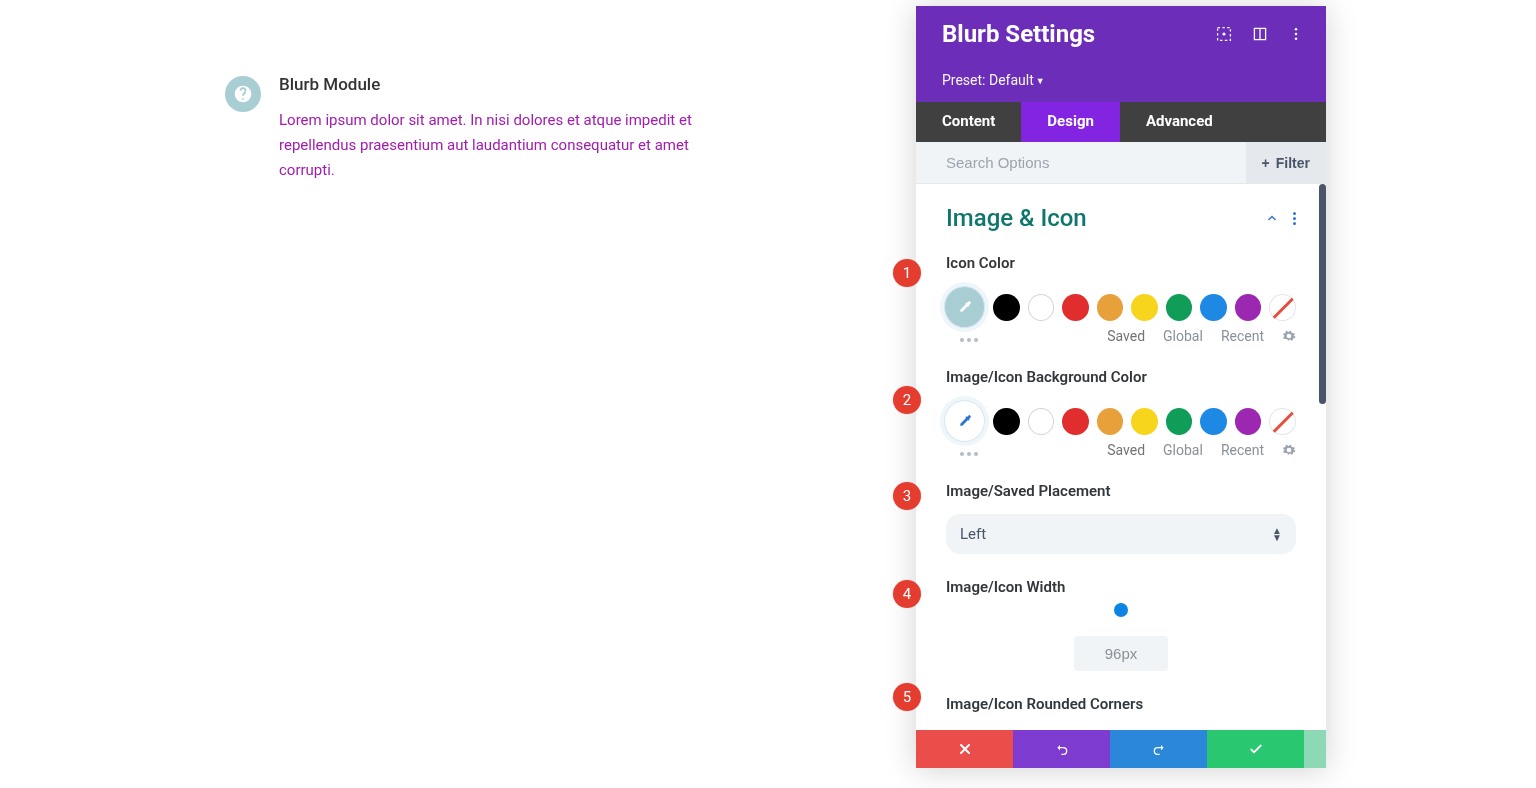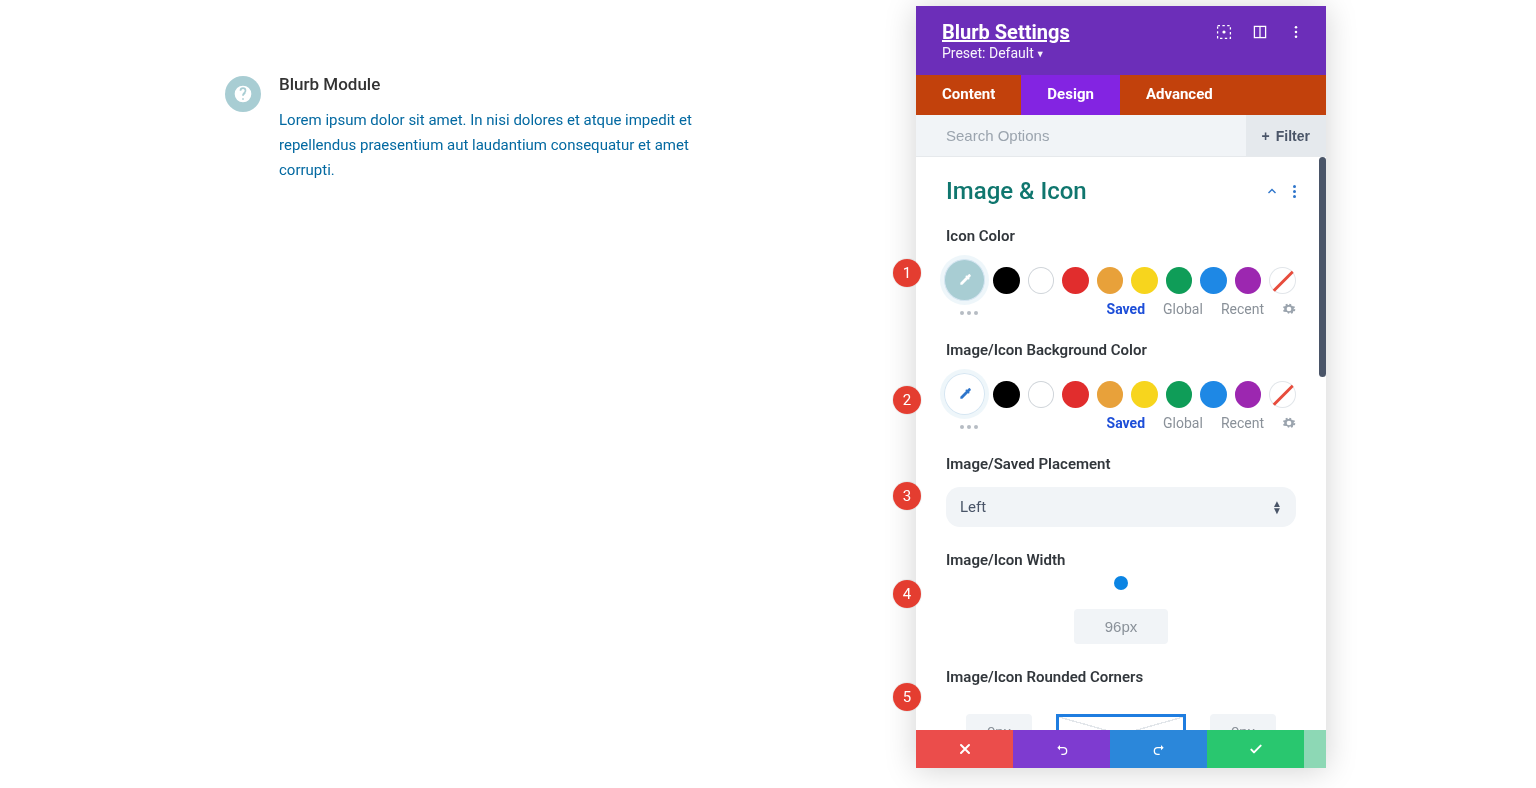--- a/index.html
+++ b/index.html
@@ -32,21 +32,21 @@
   .preview-icon svg { width: 20px; height: 20px; fill: #fff; }
   .preview-text h3 {
     font-size: 17px;
     font-weight: 500;
     color: #333;
     margin-bottom: 14px;
   }
   .preview-text p {
     font-size: 15px;
     line-height: 1.65;
-    color: #0369a1;
+    color: #a21caf;
   }
 
   
   .panel {
     position: absolute;
     right: 210px;
     top: 6px;
     width: 410px;
     height: 762px;
     background: #fff;
@@ -60,41 +60,40 @@
     background: #6c2eb9;
     color: #fff;
     padding: 14px 22px 14px 26px;
   }
   .panel-header-top {
     display: flex;
     align-items: center;
     justify-content: space-between;
   }
   .panel-title {
-    font-size: 20px;
+    font-size: 24px;
     font-weight: 700;
-    text-decoration: underline;
   }
   .panel-header-icons {
     display: flex;
     gap: 20px;
     align-items: center;
   }
   .hicon { width: 16px; height: 16px; cursor: pointer; display:flex; align-items:center; justify-content:center; }
   .hicon svg { stroke: #fff; fill: none; stroke-width: 1.6; }
   .preset-row {
     font-size: 14px;
-    margin-top: 1px;
+    margin-top: 24px;
     opacity: .95;
   }
   .preset-row .caret { font-size: 9px; margin-left: 2px; vertical-align: middle; }
 
   .tabs {
     display: flex;
-    background: #c2410c;
+    background: #404040;
   }
   .tab {
     flex: 0 0 auto;
     padding: 10px 26px 12px 26px;
     color: #fff;
     font-weight: 700;
     font-size: 15px;
     cursor: pointer;
   }
   .tab.active { background: #8324e2; }
@@ -201,21 +200,21 @@
     background:#e74c3c; transform: rotate(-45deg);
   }
 
   .dots3h { display:flex; gap:3px; margin-top:10px; margin-left:14px; }
   .dots3h span { width:4px; height:4px; background:#b6bcc3; border-radius:50%; }
 
   .palette-links {
     display:flex; gap:18px; margin-top:-14px; justify-content:flex-end; align-items:center;
     font-size:14px; color:#8a9199;
   }
-  .palette-links .active { color:#1d4ed8; font-weight:700; }
+  .palette-links .active { color:#737373; font-weight:400; }
   .gear { width:14px; height:14px; }
 
   .select {
     background:#f1f4f7;
     border:none;
     border-radius:14px;
     padding:11px 14px;
     font-size:15px;
     color:#4a5568;
     display:flex; justify-content:space-between; align-items:center;

